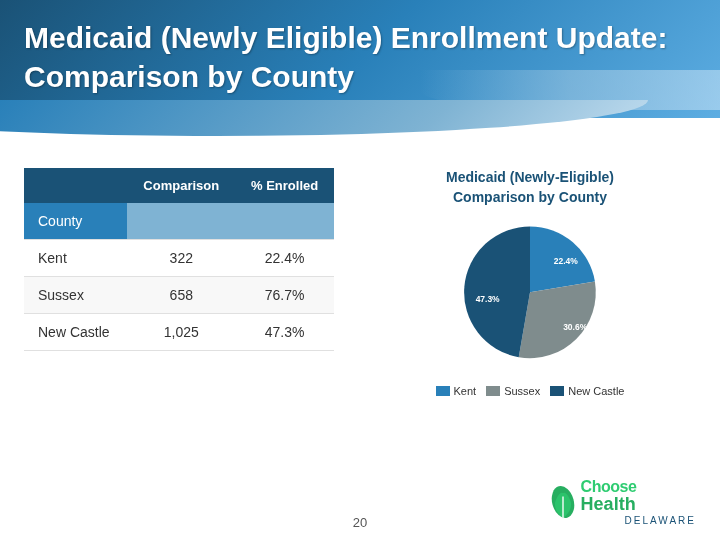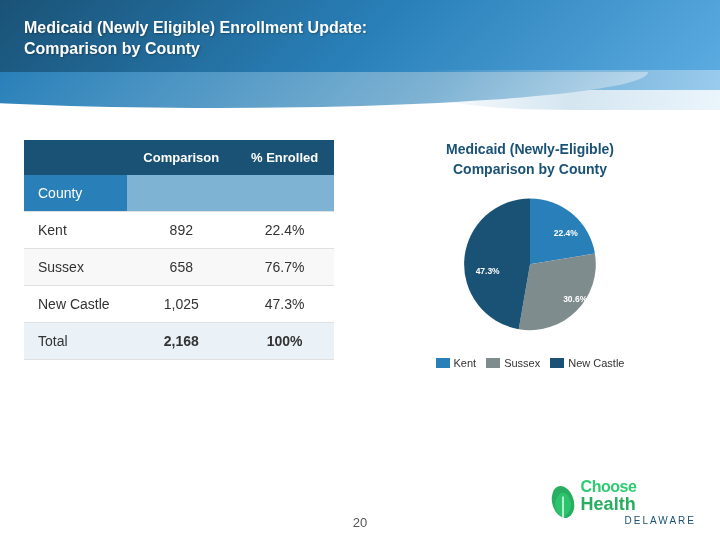--- a/index.html
+++ b/index.html
@@ -26,21 +26,21 @@
       left: 0;
       right: 0;
       height: 36px;
       background: linear-gradient(135deg, #2980b9 0%, #7fb3d3 60%, #d6eaf8 100%);
       clip-path: ellipse(60% 100% at 30% 0%);
       z-index: 1;
     }
 
     .header-title {
       color: #ffffff;
-      font-size: 16px;
+      font-size: 30px;
       font-weight: bold;
       line-height: 1.3;
       text-shadow: 1px 1px 2px rgba(0,0,0,0.3);
     }
 
     
     .wave-decoration {
       position: absolute;
       top: 70px;
       right: 0;
@@ -258,37 +258,32 @@
         </tr>
       </thead>
       <tbody>
         <tr class="row-county-header">
           <td>County</td>
           <td></td>
           <td></td>
         </tr>
         <tr>
           <td>Kent</td>
-          <td>892</td>
+          <td>322</td>
           <td>22.4%</td>
         </tr>
         <tr>
           <td>Sussex</td>
           <td>658</td>
           <td>76.7%</td>
         </tr>
         <tr>
           <td>New Castle</td>
           <td>1,025</td>
           <td>47.3%</td>
-        </tr>
-        <tr class="row-total">
-          <td>Total</td>
-          <td>2,168</td>
-          <td>100%</td>
         </tr>
       </tbody>
     </table>
   </div>
 
   <div class="chart-section">
     <div class="chart-title">
       <span>Medicaid (Newly-Eligible)</span><br>
       <span>Comparison by County</span>
     </div>

